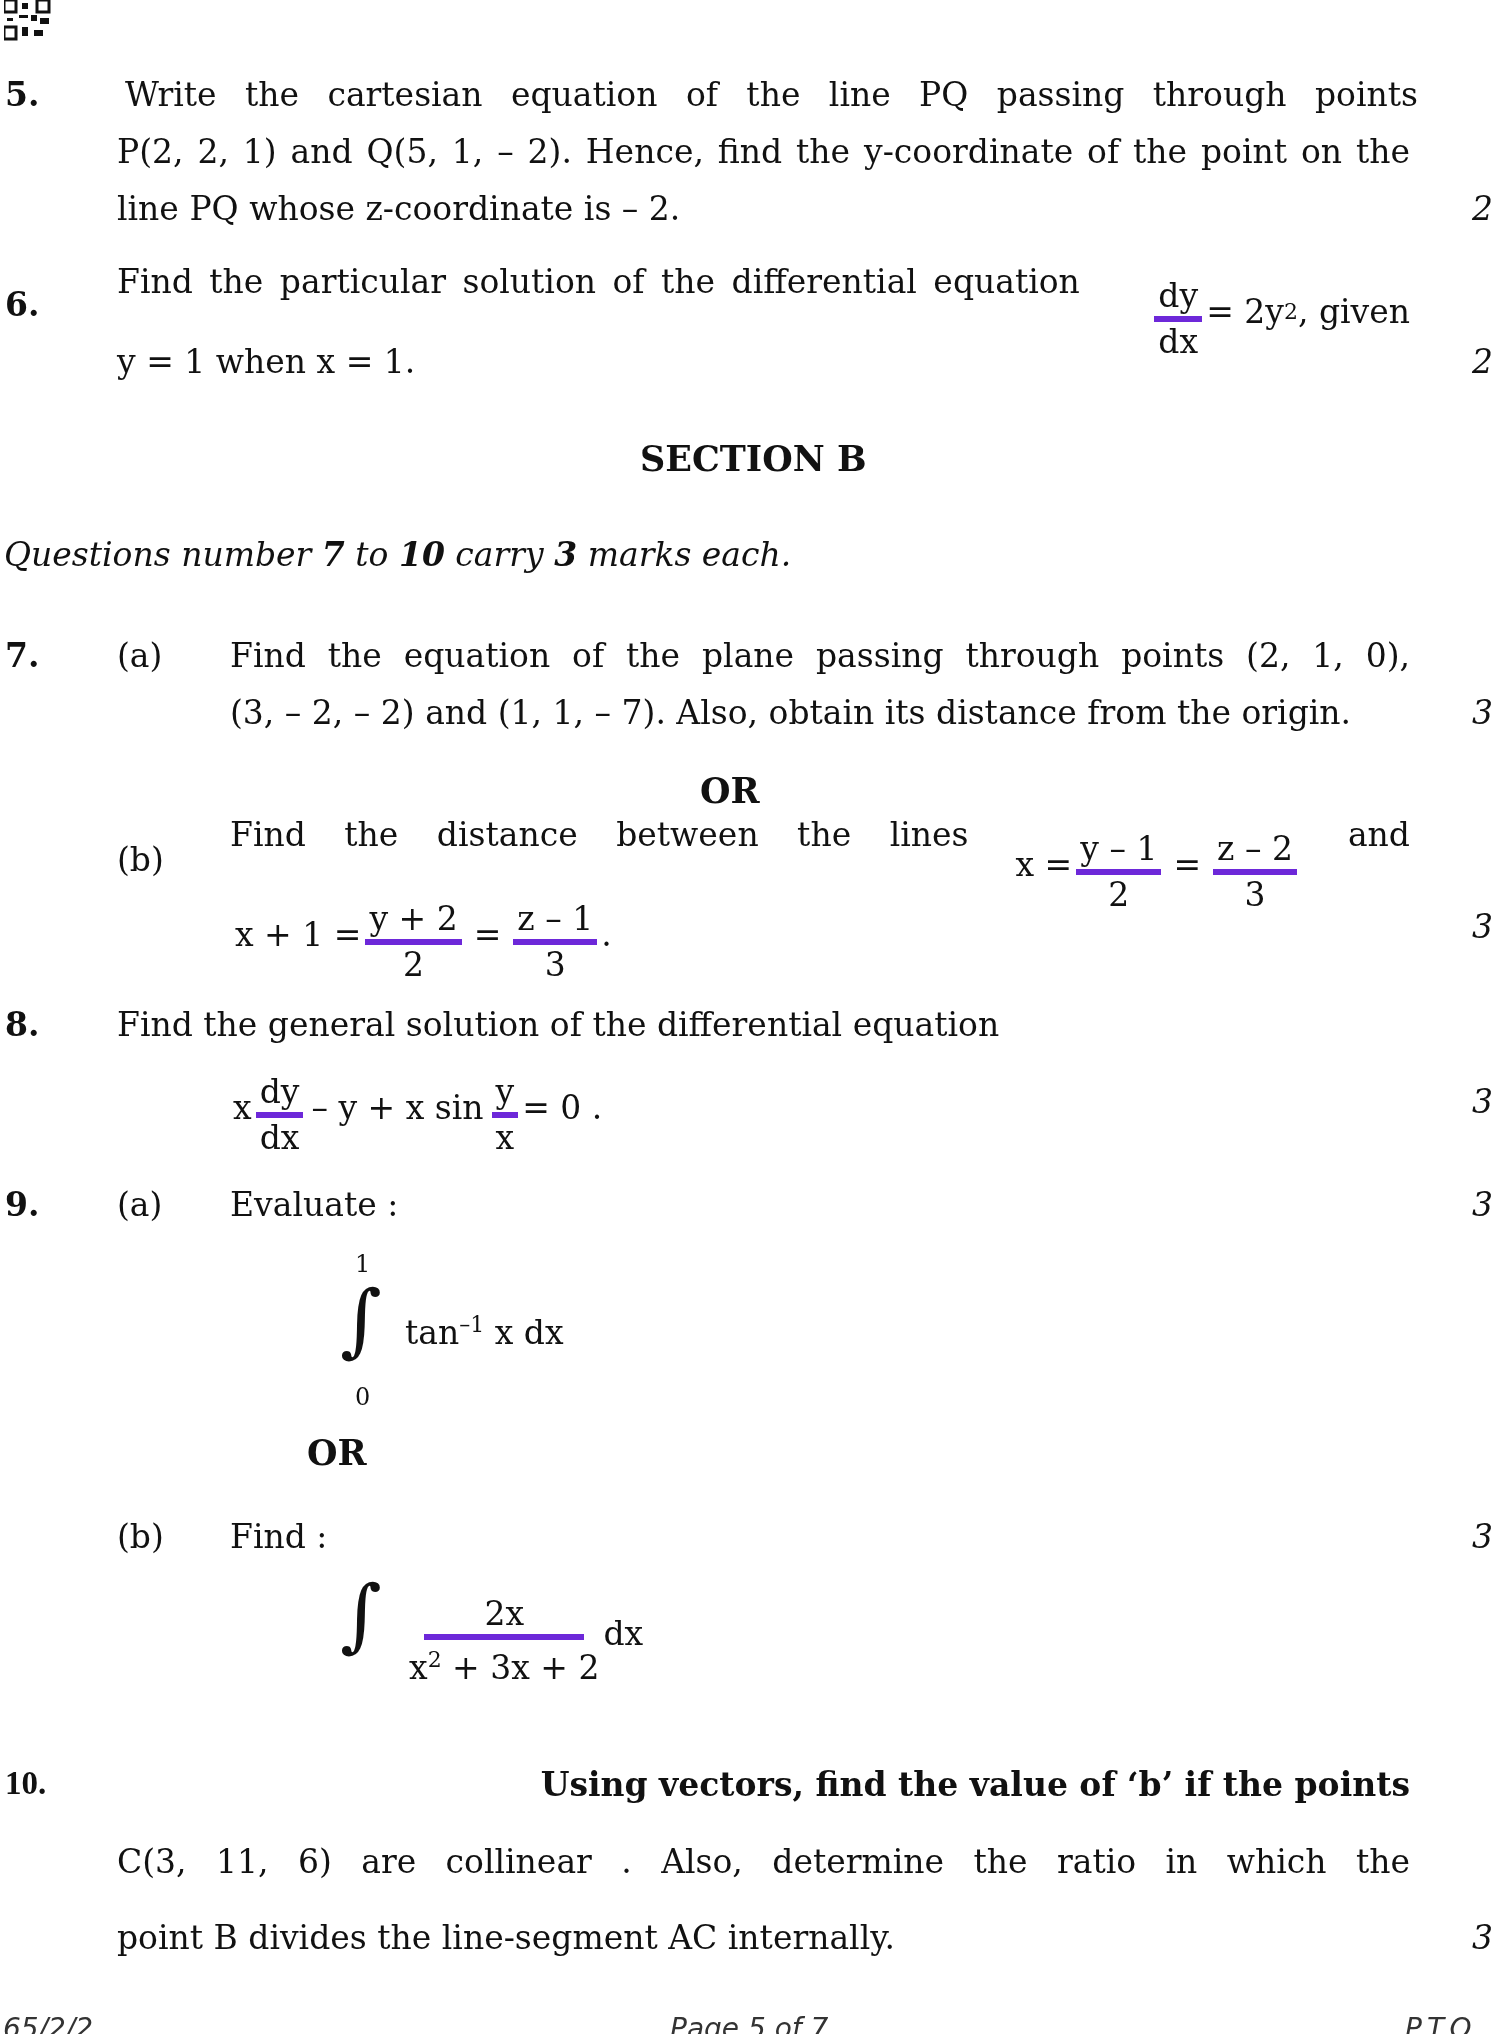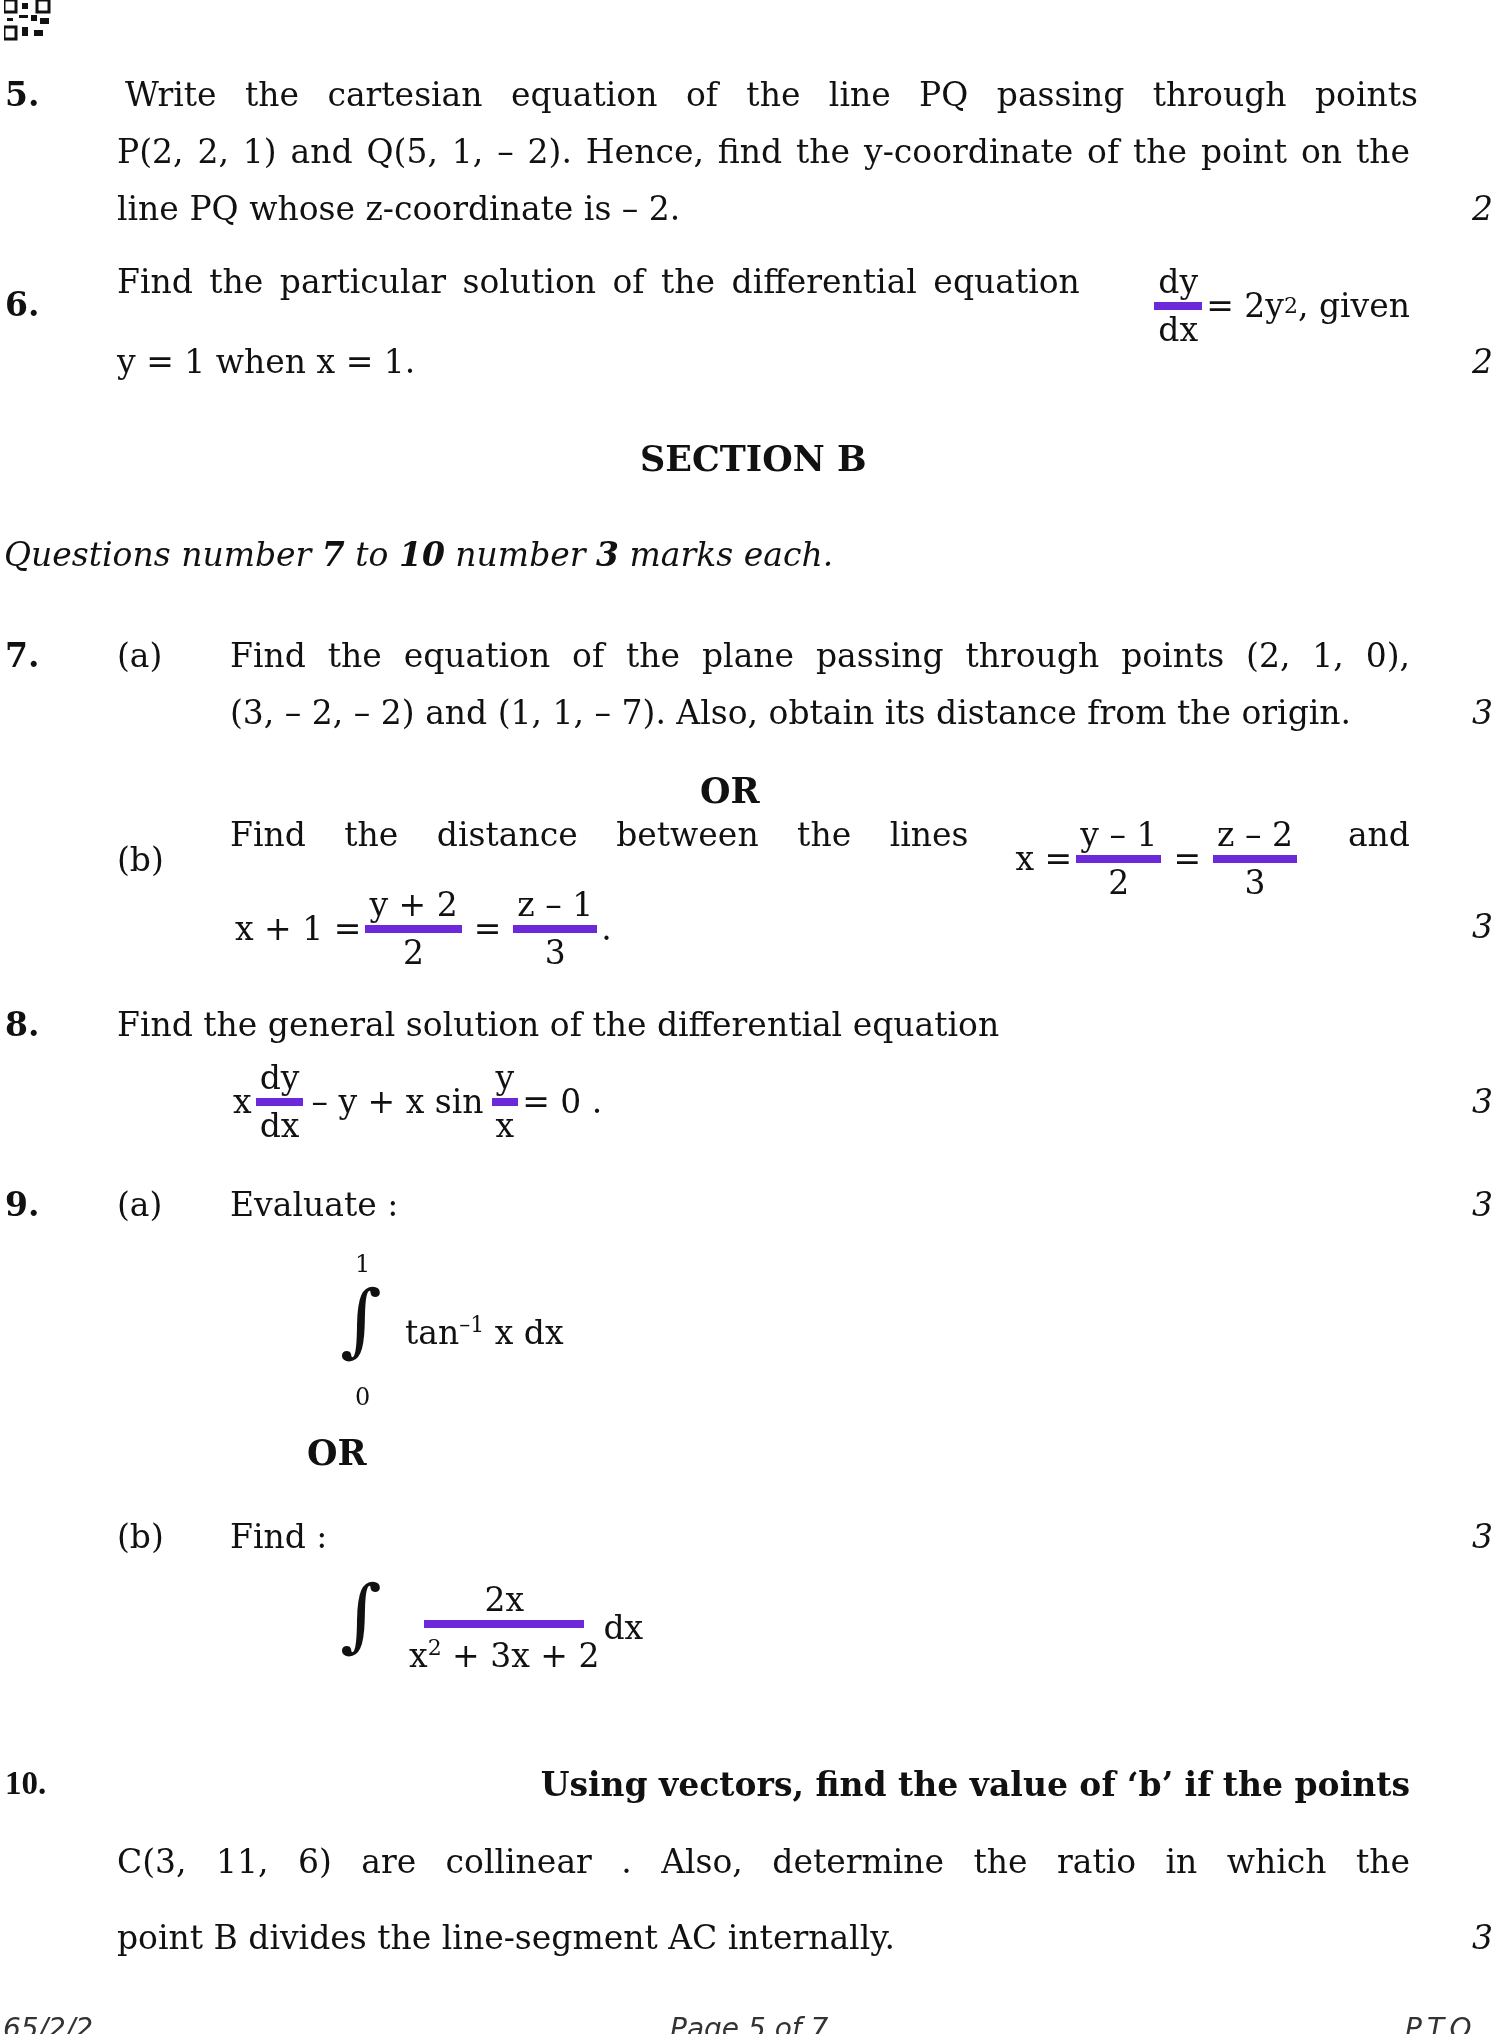--- a/index.html
+++ b/index.html
@@ -4,21 +4,21 @@
 <style>
   html, body { margin:0; padding:0; background:#ffffff; }
   body { width:1505px; height:2034px; position:relative; overflow:hidden;
          font-family:"DejaVu Serif","Liberation Serif",serif; color:#111; }
   .abs { position:absolute; white-space:nowrap; }
   .t { font-size:33px; line-height:40px; }
   .num { font-weight:bold; font-size:33px; }
   .mark { font-style:italic; font-size:33px; }
   .just { display:flex; justify-content:space-between; }
   .frac { display:inline-flex; flex-direction:column; align-items:center; vertical-align:middle; margin:0 4px; }
-  .frac .n { border-bottom:8px solid #6d28d9; padding:0 4px; line-height:40px; }
+  .frac .n { border-bottom:6px solid #6d28d9; padding:0 4px; line-height:40px;margin-top:14px; }
   .frac .d { line-height:40px; }
   .sup { font-size:22px; vertical-align:super; }
   .integral { font-size:80px; line-height:80px; font-family:"DejaVu Serif",serif; }
   .lim { font-size:24px; }
   .qr { position:absolute; left:4px; top:0; width:48px; height:42px; }
   .footer { font-family:"DejaVu Sans","Liberation Sans",sans-serif; font-style:italic; font-size:28px; color:#333; }
   .bold10 { font-weight:bold; }
 </style>
 </head>
 <body>
@@ -55,21 +55,21 @@
     <span>= 2y</span>
       <span class="sup">2</span>
       <span>, given</span>
   </span>
 </div>
 <div class="abs t" style="left:117px;top:342px;">y = 1 when x = 1.</div>
 <div class="abs mark" style="left:1472px;top:342px;">2</div>
 
 <div class="abs" style="left:640px;top:438px;font-weight:bold;font-size:35px;">SECTION B</div>
 <div class="abs" style="left:4px;top:535px;font-style:italic;font-size:33px;">
-  <span>Questions number </span><b>7</b><span> to </span><b>10</b><span> number </span><b>3</b><span> marks each.</span>
+  <span>Questions number </span><b>7</b><span> to </span><b>10</b><span> carry </span><b>3</b><span> marks each.</span>
 </div>
 
 <div class="abs num" style="left:5px;top:636px;">7.</div>
 <div class="abs t" style="left:117px;top:636px;">(a)</div>
 <div class="abs t" style="left:230px;top:636px;width:1180px;text-align:justify;text-align-last:justify;">Find the equation of the plane passing through points (2, 1, 0),</div>
 <div class="abs t" style="left:230px;top:693px;">(3, – 2, – 2) and (1, 1, – 7). Also, obtain its distance from the origin.</div>
 <div class="abs mark" style="left:1472px;top:693px;">3</div>
 
 <div class="abs" style="left:700px;top:770px;font-weight:bold;font-size:35px;">OR</div>
 

